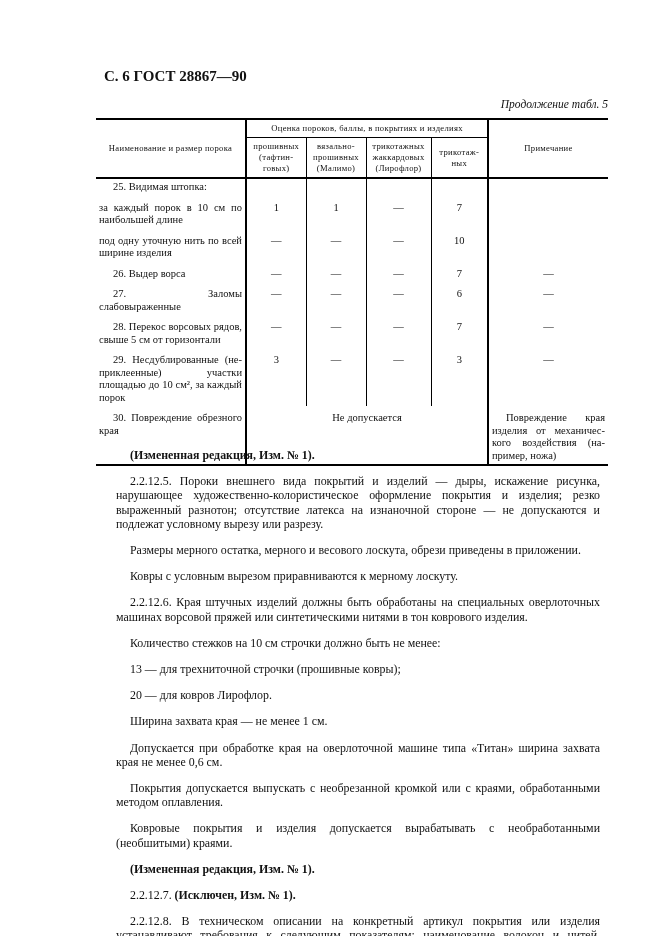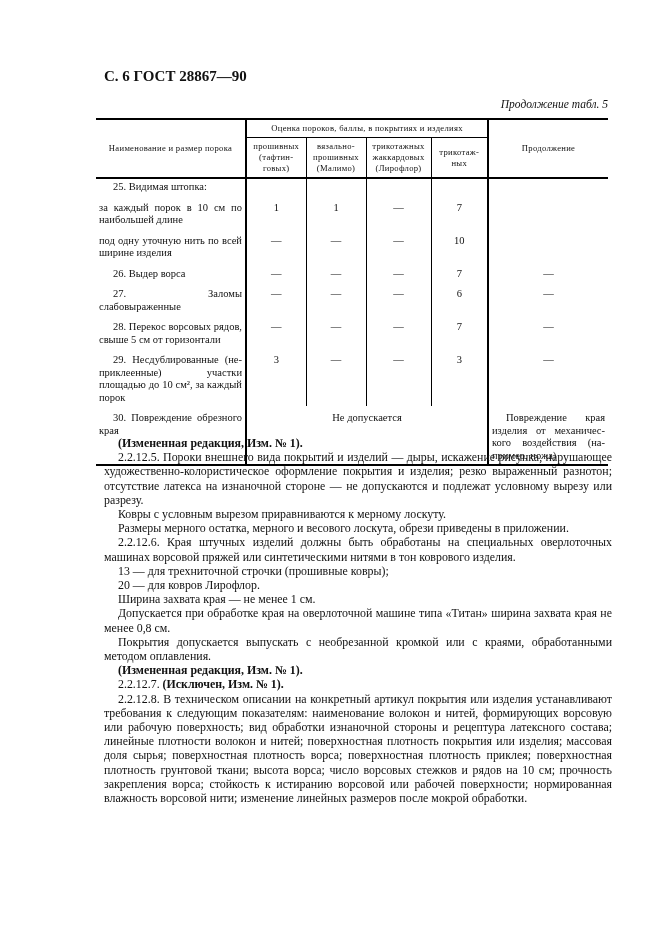--- a/index.html
+++ b/index.html
@@ -15,21 +15,21 @@
   .bt { border-top: 2.5px solid #000; }
   .bb { border-bottom: 2.5px solid #000; }
   .bl { border-left: 1px solid #000; }
   .blt { border-left: 2.5px solid #000; }
   .bth { border-top: 1px solid #000; }
   .num { text-align: center; }
   .name { text-align: justify; margin-top: 8px; }
   .indent { text-indent: 14px; }
   .body-text { position: absolute; left: 104px; top: 436px; width: 508px; font-size: 11.9px;
                line-height: 14.2px; text-align: justify; }
-  .body-text p { margin: 0; text-indent: 14px; }
+  .body-text p { margin: 12px; text-indent: 14px; }
   b { font-weight: bold; }
 </style>
 </head>
 <body>
 
 <div class="page-header">С. 6 ГОСТ 28867—90</div>
 <div class="continuation">Продолжение табл. 5</div>
 
 <table class="defects">
   <colgroup>
@@ -37,21 +37,21 @@
       <col style="width:60px">
       <col style="width:60px">
       <col style="width:65px">
       <col style="width:57px">
       <col style="width:120px">
   </colgroup>
   <tbody>
       <tr class="bt">
     <th rowspan="2" class="bt bb">Наименование и размер порока</th>
     <th colspan="4" class="bt blt">Оценка пороков, баллы, в покрытиях и изделиях</th>
-    <th rowspan="2" class="bt bb blt">Продолжение</th>
+    <th rowspan="2" class="bt bb blt">Примечание</th>
   </tr>
   <tr>
     <th class="bb blt bth">прошивных (тафтин-говых)</th>
     <th class="bb bl bth">вязально-прошивных (Малимо)</th>
     <th class="bb bl bth">трикотажных жаккардовых (Лирофлор)</th>
     <th class="bb bl bth">трикотаж-ных</th>
   </tr>
   <tr>
     <td class="name indent">25. Видимая штопка:</td>
     <td class="num blt"></td>
@@ -112,24 +112,26 @@
     <td class="name indent bb" style="padding-top:6px;height:44px">30. Повреждение обрезного края</td>
     <td colspan="4" class="num blt bb" style="padding-top:6px">Не допускается</td>
     <td class="name indent blt bb" style="padding-top:6px">Повреждение края изделия от механичес-кого воздействия (на-пример, ножа)</td>
   </tr>
 </tbody>
   </table>
 
 <div class="body-text">
   <p><b>(Измененная редакция, Изм. № 1).</b></p>
   <p>2.2.12.5. Пороки внешнего вида покрытий и изделий — дыры, искажение рисунка, нарушающее художественно-колористическое оформление покрытия и изделия; резко выраженный разнотон; отсутствие латекса на изнаночной стороне — не допускаются и подлежат условному вырезу или разрезу.</p>
+  <p>Размеры мерного остатка, мерного и весового лоскута, обрези приведены в приложении.</p>
   <p>Ковры с условным вырезом приравниваются к мерному лоскуту.</p>
-  <p>Размеры мерного остатка, мерного и весового лоскута, обрези приведены в приложении.</p>
   <p>2.2.12.6. Края штучных изделий должны быть обработаны на специальных оверлоточных машинах ворсовой пряжей или синтетическими нитями в тон коврового изделия.</p>
+  <p>Количество стежков на 10 см строчки должно быть не менее:</p>
   <p>13 — для трехниточной строчки (прошивные ковры);</p>
   <p>20 — для ковров Лирофлор.</p>
   <p>Ширина захвата края — не менее 1 см.</p>
-  <p>Допускается при обработке края на оверлоточной машине типа «Титан» ширина захвата края не менее 0,8 см.</p>
+  <p>Допускается при обработке края на оверлоточной машине типа «Титан» ширина захвата края не менее 0,6 см.</p>
   <p>Покрытия допускается выпускать с необрезанной кромкой или с краями, обработанными методом оплавления.</p>
+  <p>Ковровые покрытия и изделия допускается вырабатывать с необработанными (необшитыми) краями.</p>
   <p><b>(Измененная редакция, Изм. № 1).</b></p>
   <p><span>2.2.12.7.</span> <b>(Исключен, Изм. № 1).</b></p>
   <p>2.2.12.8. В техническом описании на конкретный артикул покрытия или изделия устанавливают требования к следующим показателям: наименование волокон и нитей, формирующих ворсовую или рабочую поверхность; вид обработки изнаночной стороны и рецептура латексного состава; линейные плотности волокон и нитей; поверхностная плотность покрытия или изделия; массовая доля сырья; поверхностная плотность ворса; поверхностная плотность приклея; поверхностная плотность грунтовой ткани; высота ворса; число ворсовых стежков и рядов на 10 см; прочность закрепления ворса; стойкость к истиранию ворсовой или рабочей поверхности; нормированная влажность ворсовой нити; изменение линейных размеров после мокрой обработки.</p>
 </div>
 
 </body></html>

